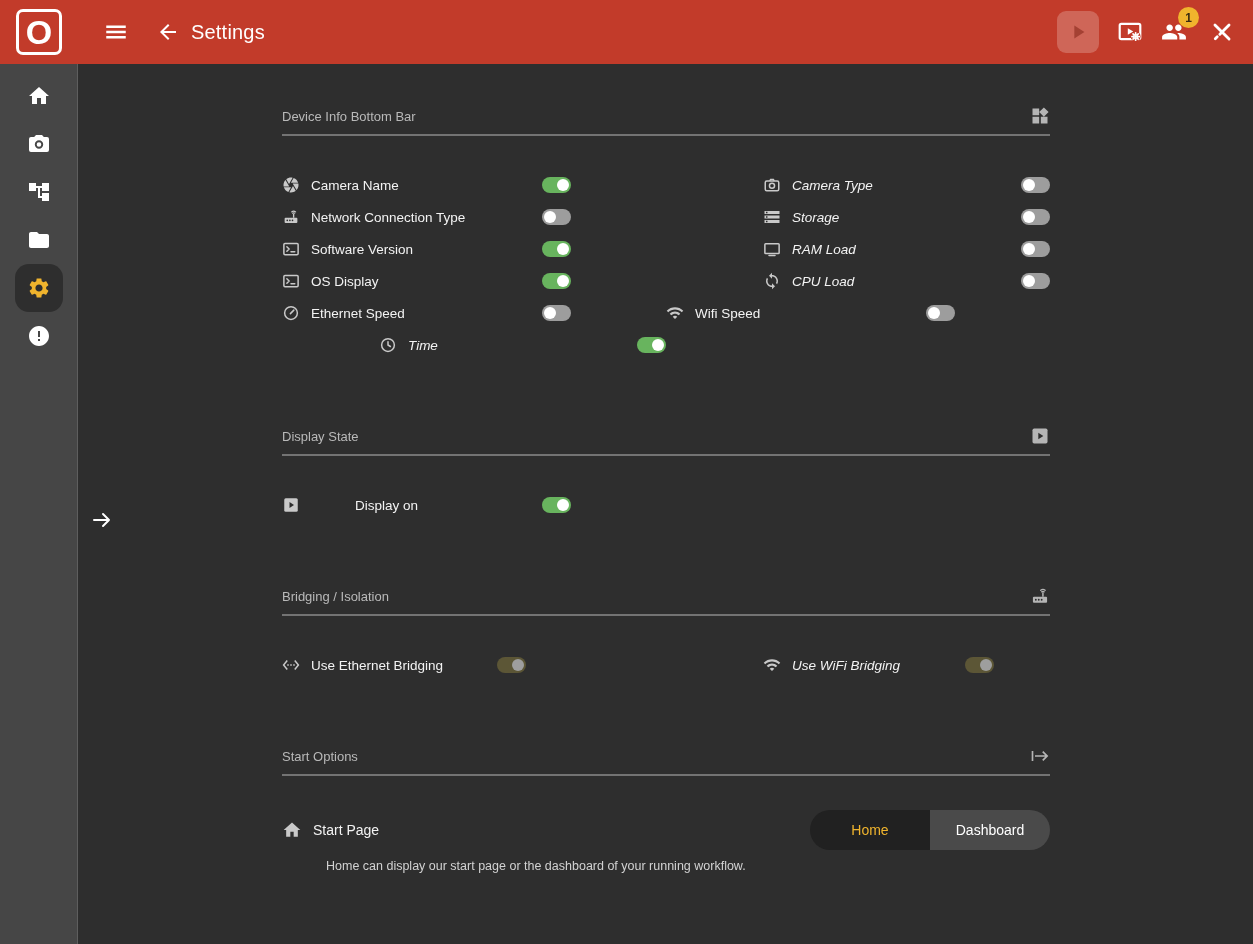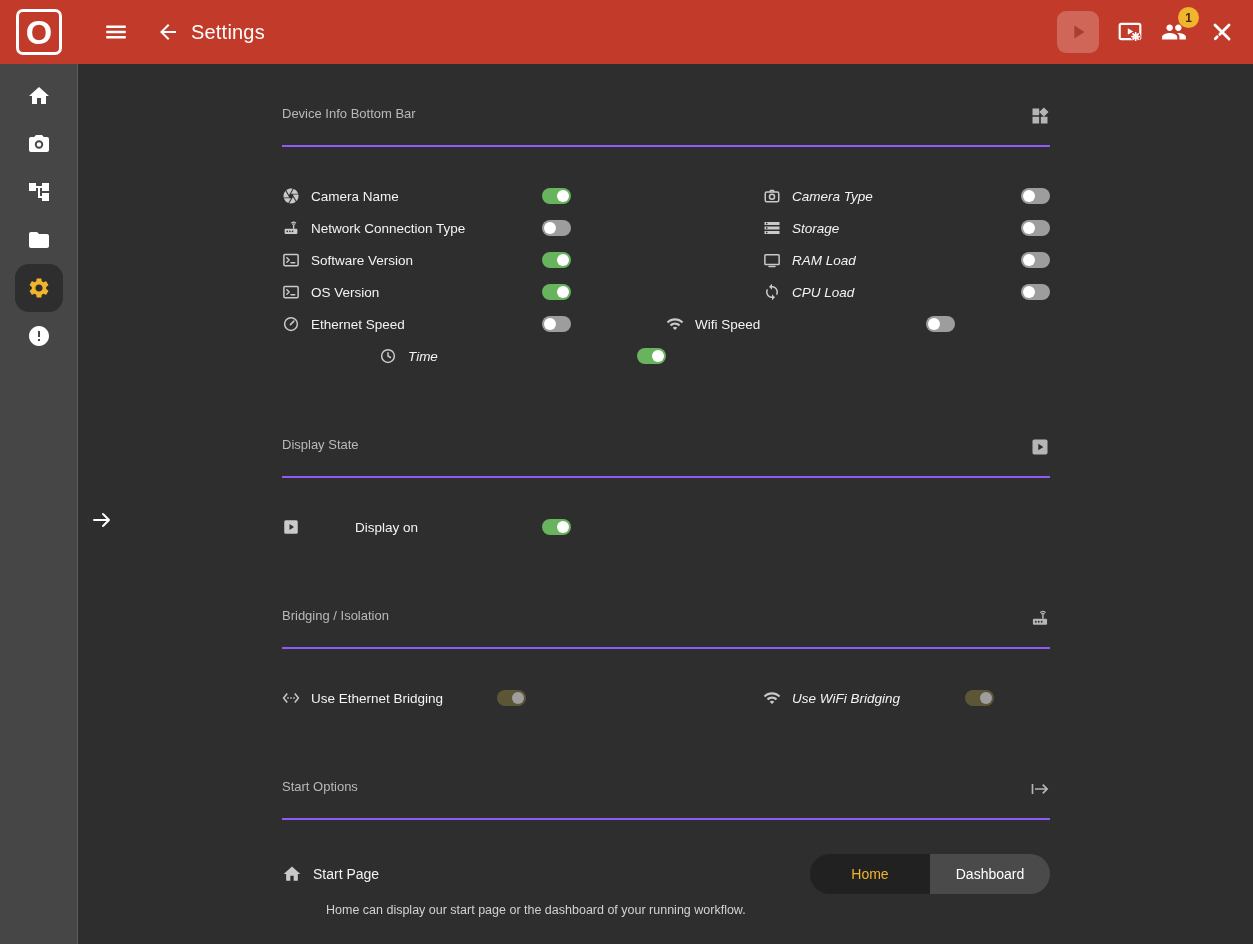--- a/index.html
+++ b/index.html
@@ -34,22 +34,22 @@
     align-items:center; z-index:4; }
   .side-item { width:48px; height:48px; display:flex; align-items:center; justify-content:center;
     color:#fff; cursor:pointer; border-radius:14px; }
   .side-item.selected { background:#2e2e2e; color:#f0b42d; }
   .side-item svg { width:24px; height:24px; }
 
   
   .content { position:absolute; left:79px; top:64px; right:0; bottom:0; background:#2e2e2e;
     color:#eee; }
   .container { width:768px; margin:0 auto; }
-  .section-head { display:flex; justify-content:space-between; align-items:flex-start;
-    border-bottom:2px solid #8b5cf6; padding-bottom:19px; }
+  .section-head { display:flex; justify-content:space-between; align-items:center;
+    border-bottom:2px solid #737373; padding-bottom:8px; }
   .section-title { font-size:13px; color:#b9b9b9; }
   .section-head .hicon { width:20px; height:20px; color:#b5b5b5; }
   .mt-first { margin-top:42px; }
   .mt-section { margin-top:65px; }
   .rows { display:grid; grid-template-columns:1fr 1fr; margin-top:33px; }
   .cell { display:flex; align-items:center; height:32px;text-align:right; }
   .cell.cl { padding-right:95px; }
   .cell.cr { padding-left:97px;font-style:italic; }
   .cell .ricon { width:18px; height:18px; color:#c9c9c9; flex:0 0 auto; }
   .cell .rlabel { margin-left:11px; font-size:13.5px; color:#f3f3f3; }
@@ -271,21 +271,21 @@
       </div>
 
       <div class="cell cl">
         <span class="ricon">
           <svg viewBox="0 0 24 24" fill="none" stroke="currentColor" stroke-width="2">
               <rect x="2.5" y="4.5" width="19" height="15" rx="1.5"></rect>
               <path d="M6.5 9l3 3-3 3" stroke-linecap="round" stroke-linejoin="round"></path>
               <path d="M12 15.5h5" stroke-linecap="round"></path>
             </svg>
         </span>
-        <span class="rlabel">OS Version</span>
+        <span class="rlabel">OS Display</span>
         <span class="switch on">
             <span class="knob"></span>
           </span>
       </div>
       <div class="cell cr">
         <span class="ricon">
           <svg viewBox="0 0 24 24" fill="currentColor">
               <path d="M12 4V1L8 5l4 4V6c3.31 0 6 2.69 6 6 0 1.01-.25 1.97-.7 2.8l1.46 1.46C19.54 15.03 20 13.57 20 12c0-4.42-3.58-8-8-8zm0 14c-3.31 0-6-2.69-6-6 0-1.01.25-1.97.7-2.8L5.24 7.74C4.46 8.97 4 10.43 4 12c0 4.42 3.58 8 8 8v3l4-4-4-4v3z"></path>
             </svg>
         </span>

